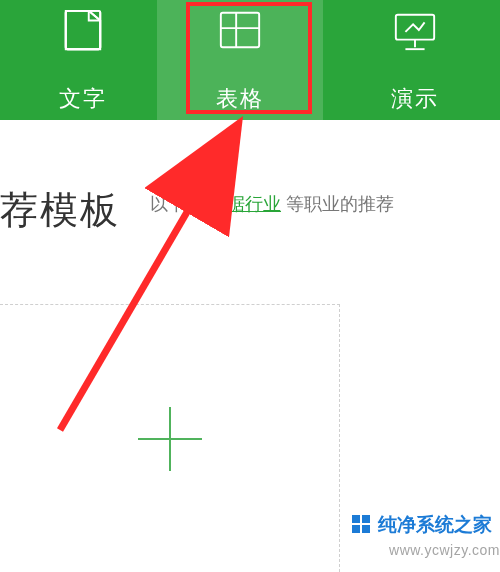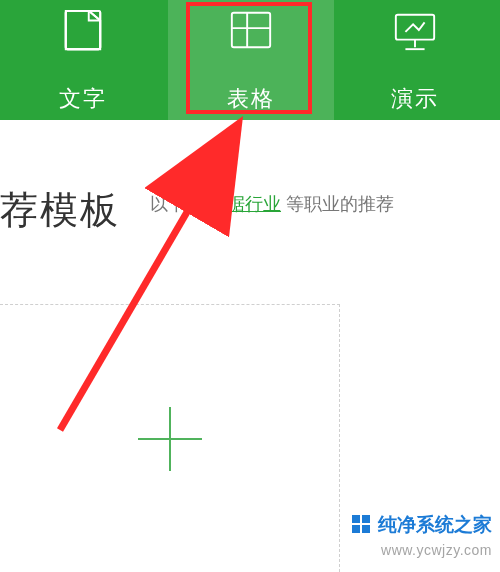--- a/index.html
+++ b/index.html
@@ -39,21 +39,21 @@
 
   
   .wm1{position:absolute;right:8px;bottom:34px;display:flex;align-items:center;gap:6px;
     color:#1c7bd6;font-weight:700;font-size:19px;pointer-events:none}
   .wm1 .logo{width:20px;height:20px;display:inline-block;position:relative}
   .wm1 .logo span{position:absolute;width:8px;height:8px;background:#1c7bd6}
   .wm1 .logo span:nth-child(1){left:0;top:0}
   .wm1 .logo span:nth-child(2){left:10px;top:0}
   .wm1 .logo span:nth-child(3){left:0;top:10px}
   .wm1 .logo span:nth-child(4){left:10px;top:10px}
-  .wm2{position:absolute;right:8px;bottom:14px;color:#a5a5a5;font-size:14px;
+  .wm2{position:absolute;right:0;bottom:14px;color:#a5a5a5;font-size:14px;
     letter-spacing:.5px;pointer-events:none}
 </style>
 </head>
 <body>
 
 <div id="stage">
 
   <div class="topbar">
 
     <div class="tab" style="left:0">
@@ -63,21 +63,21 @@
           <path d="M30 4v10h12" fill="none"></path>
             <path d="M30 4l12 10"></path>
           <rect x="6" y="4" width="36" height="40" rx="2" fill="none"></rect>
           <path d="M36 4l6 10" stroke="none"></path>
           <path d="M6 4h24l12 10v30H6z" fill="none"></path>
         </svg>
       </span>
       <span class="tab-label">文字</span>
     </div>
 
-    <div class="tab selected" style="left:168px">
+    <div class="tab selected" style="left:157px">
       <span>
         <svg viewBox="0 0 48 48">
           <rect x="4" y="6" width="40" height="36" rx="2"></rect>
           <line x1="4" y1="22" x2="44" y2="22"></line>
           <line x1="20" y1="6" x2="20" y2="42"></line>
         </svg>
       </span>
       <span class="tab-label">表格</span>
     </div>
 

